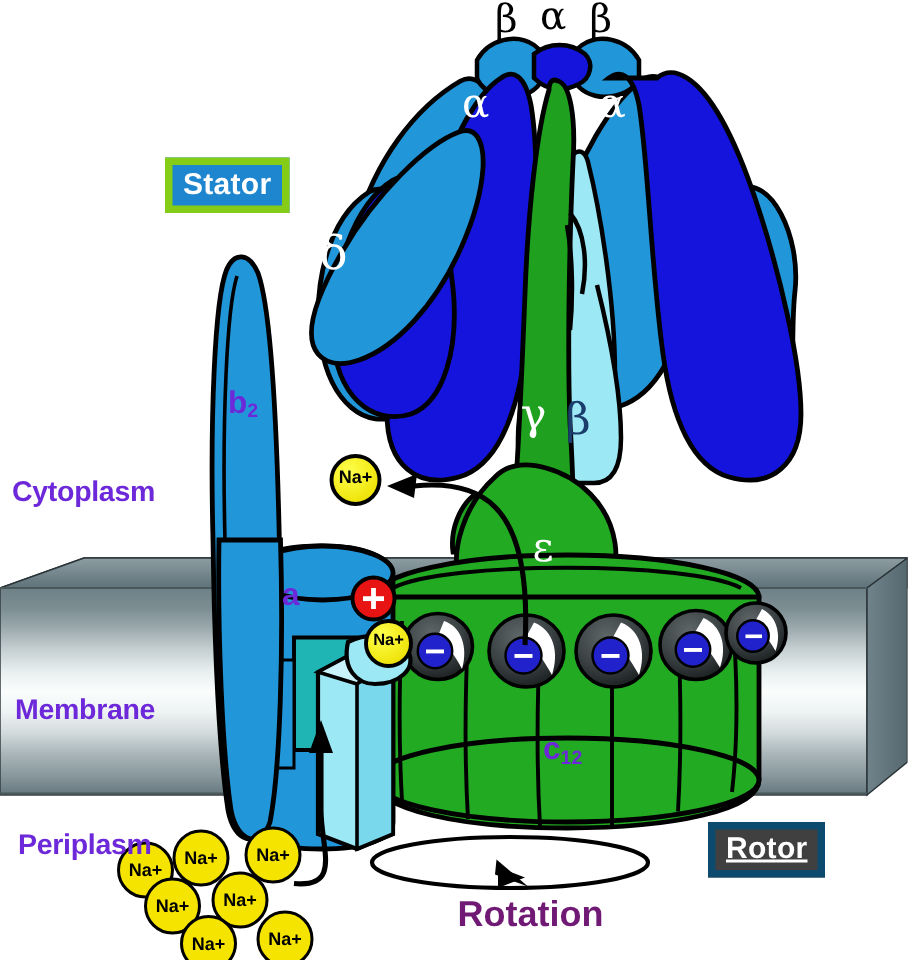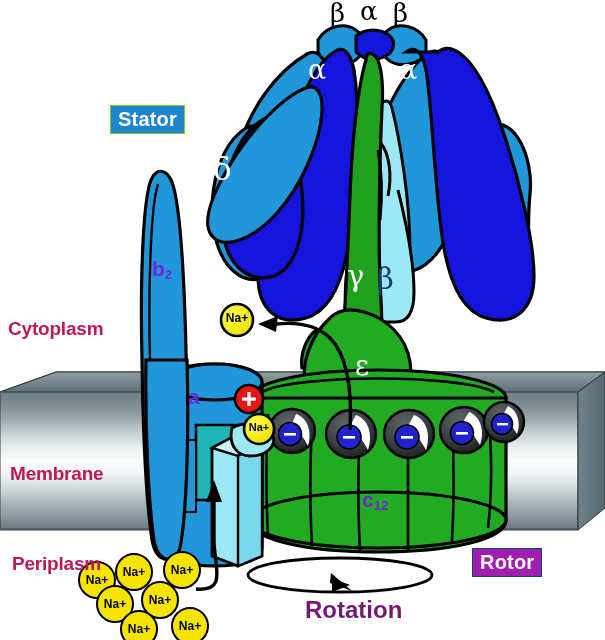--- a/index.html
+++ b/index.html
@@ -5,28 +5,28 @@
   html,body{margin:0;padding:0;background:#ffffff;}
   body{
     width:605px;height:640px;overflow:hidden;position:relative;
     font-family:"Liberation Sans", sans-serif;
   }
   #stage{position:absolute;left:0;top:0;width:605px;height:640px;}
   svg#fig{position:absolute;left:0;top:0;width:605px;height:640px;display:block;}
 
   .lbl{position:absolute;white-space:nowrap;line-height:1;}
 
-  .env-lbl{font-weight:bold;font-size:19px;color:#be185d;letter-spacing:-.2px;}
+  .env-lbl{font-weight:bold;font-size:19px;color:#6d28d9;letter-spacing:-.2px;}
 
   .tagbox{
     font-weight:bold;font-size:20px;color:#ffffff;
     padding:3px 7px 4px 7px;letter-spacing:.2px;
   }
-  .tag-stator{background:#1e86ce;border:1px solid #84cc16;}
-  .tag-rotor{background:#a21caf;border:1px solid #0c4a6e;}
+  .tag-stator{background:#1e86ce;border:5px solid #84cc16;}
+  .tag-rotor{background:#404040;border:5px solid #0c4a6e;text-decoration:underline;}
 
   .greek-black{font-family:"DejaVu Serif", serif;font-size:26px;color:#000;}
   .greek-white{font-family:"DejaVu Serif", serif;font-size:27px;color:#ffffff;}
   .sub-white{font-weight:bold;font-size:21px;color:#6d28d9;}
   .sub-white .sm{font-size:13px;vertical-align:-3px;}
   .rot-lbl{font-weight:bold;font-size:24px;color:#701a75;}
 </style>
 </head>
 <body>
 

